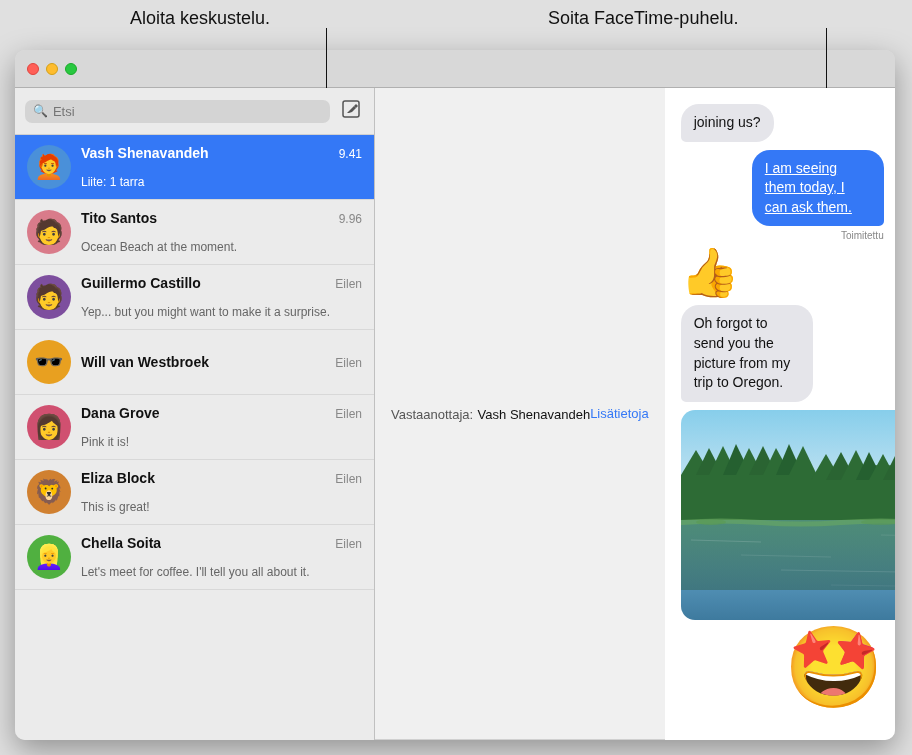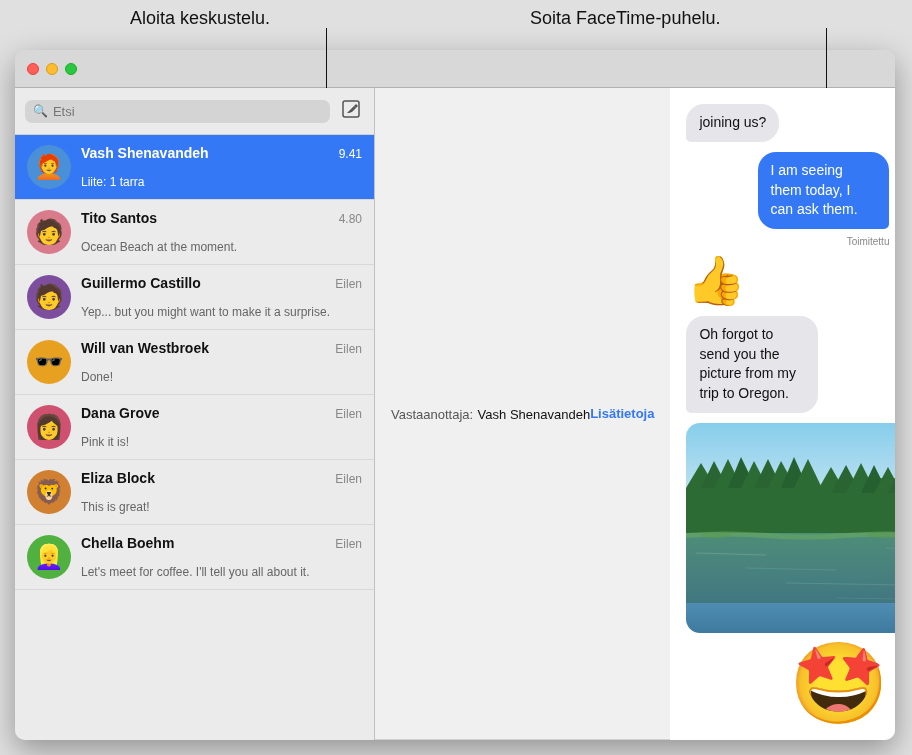--- a/index.html
+++ b/index.html
@@ -214,51 +214,51 @@
       font-size: 13px;
       color: #111;
       font-weight: 500;
     }
     .details-btn {
       font-size: 13px;
       color: #3478f6;
       background: none;
       border: none;
       cursor: pointer;
-      font-weight: 700;
+      font-weight: 400;
     }
 
     .messages-area {
       flex: 1;
       overflow-y: auto;
       padding: 16px;
       display: flex;
       flex-direction: column;
       gap: 8px;
-      justify-content: space-between;
     }
 
     .msg-bubble {
       max-width: 65%;
       padding: 9px 13px;
       border-radius: 18px;
       font-size: 14px;
       line-height: 1.4;
     }
     .msg-incoming {
       background: #e5e5ea;
       color: #111;
       align-self: flex-start;
       border-bottom-left-radius: 5px;
     }
     .msg-outgoing {
       background: #3478f6;
       color: #fff;
       align-self: flex-end;
       border-bottom-right-radius: 5px;
+      text-decoration: underline;
     }
 
     .msg-status {
       font-size: 10px;
       color: #888;
       align-self: flex-end;
       margin-top: -4px;
     }
 
     .msg-emoji {
@@ -303,21 +303,21 @@
       border: none;
     }
   </style>
 </head>
 <body>
 
 <div class="annotation" style="top:8px; left:130px;">Aloita keskustelu.</div>
 
 <div class="annotation-line" style="top:28px; left:326px; height:60px;"></div>
 
-<div class="annotation" style="top:8px; left:530px;">Soita FaceTime-puhelu.</div>
+<div class="annotation" style="top:8px; left:548px;">Soita FaceTime-puhelu.</div>
 
 <div class="annotation-line" style="top:28px; left:826px; height:60px;"></div>
 
 <div class="app-window">
 
   <div class="title-bar">
     <div class="traffic-lights">
       <div class="traffic-light tl-red"></div>
       <div class="traffic-light tl-yellow"></div>
       <div class="traffic-light tl-green"></div>
@@ -350,21 +350,21 @@
         <span class="conv-time">9.41</span>
       </div>
       <div class="conv-preview">Liite: 1 tarra</div>
     </div>
   </div>
           <div class="conv-item">
     <div class="avatar" style="background:#d97b8a; font-size:24px;">🧑</div>
     <div class="conv-info">
       <div class="conv-name-row">
         <span class="conv-name">Tito Santos</span>
-        <span class="conv-time">4.80</span>
+        <span class="conv-time">9.96</span>
       </div>
       <div class="conv-preview">Ocean Beach at the moment.</div>
     </div>
   </div>
           <div class="conv-item">
     <div class="avatar" style="background:#7d4e9e; font-size:24px;">🧑</div>
     <div class="conv-info">
       <div class="conv-name-row">
         <span class="conv-name">Guillermo Castillo</span>
         <span class="conv-time">Eilen</span>
@@ -372,21 +372,20 @@
       <div class="conv-preview">Yep... but you might want to make it a surprise.</div>
     </div>
   </div>
           <div class="conv-item">
     <div class="avatar" style="background:#e8a020; font-size:24px;">🕶️</div>
     <div class="conv-info">
       <div class="conv-name-row">
         <span class="conv-name">Will van Westbroek</span>
         <span class="conv-time">Eilen</span>
       </div>
-      <div class="conv-preview">Done!</div>
     </div>
   </div>
           <div class="conv-item">
     <div class="avatar" style="background:#d05070; font-size:24px;">👩</div>
     <div class="conv-info">
       <div class="conv-name-row">
         <span class="conv-name">Dana Grove</span>
         <span class="conv-time">Eilen</span>
       </div>
       <div class="conv-preview">Pink it is!</div>
@@ -399,21 +398,21 @@
         <span class="conv-name">Eliza Block</span>
         <span class="conv-time">Eilen</span>
       </div>
       <div class="conv-preview">This is great!</div>
     </div>
   </div>
           <div class="conv-item">
     <div class="avatar" style="background:#50b040; font-size:24px;">👱‍♀️</div>
     <div class="conv-info">
       <div class="conv-name-row">
-        <span class="conv-name">Chella Boehm</span>
+        <span class="conv-name">Chella Soita</span>
         <span class="conv-time">Eilen</span>
       </div>
       <div class="conv-preview">Let's meet for coffee. I'll tell you all about it.</div>
     </div>
   </div>
         </div>
     </div>
 
     <div class="chat-panel">
       <div class="chat-header">

